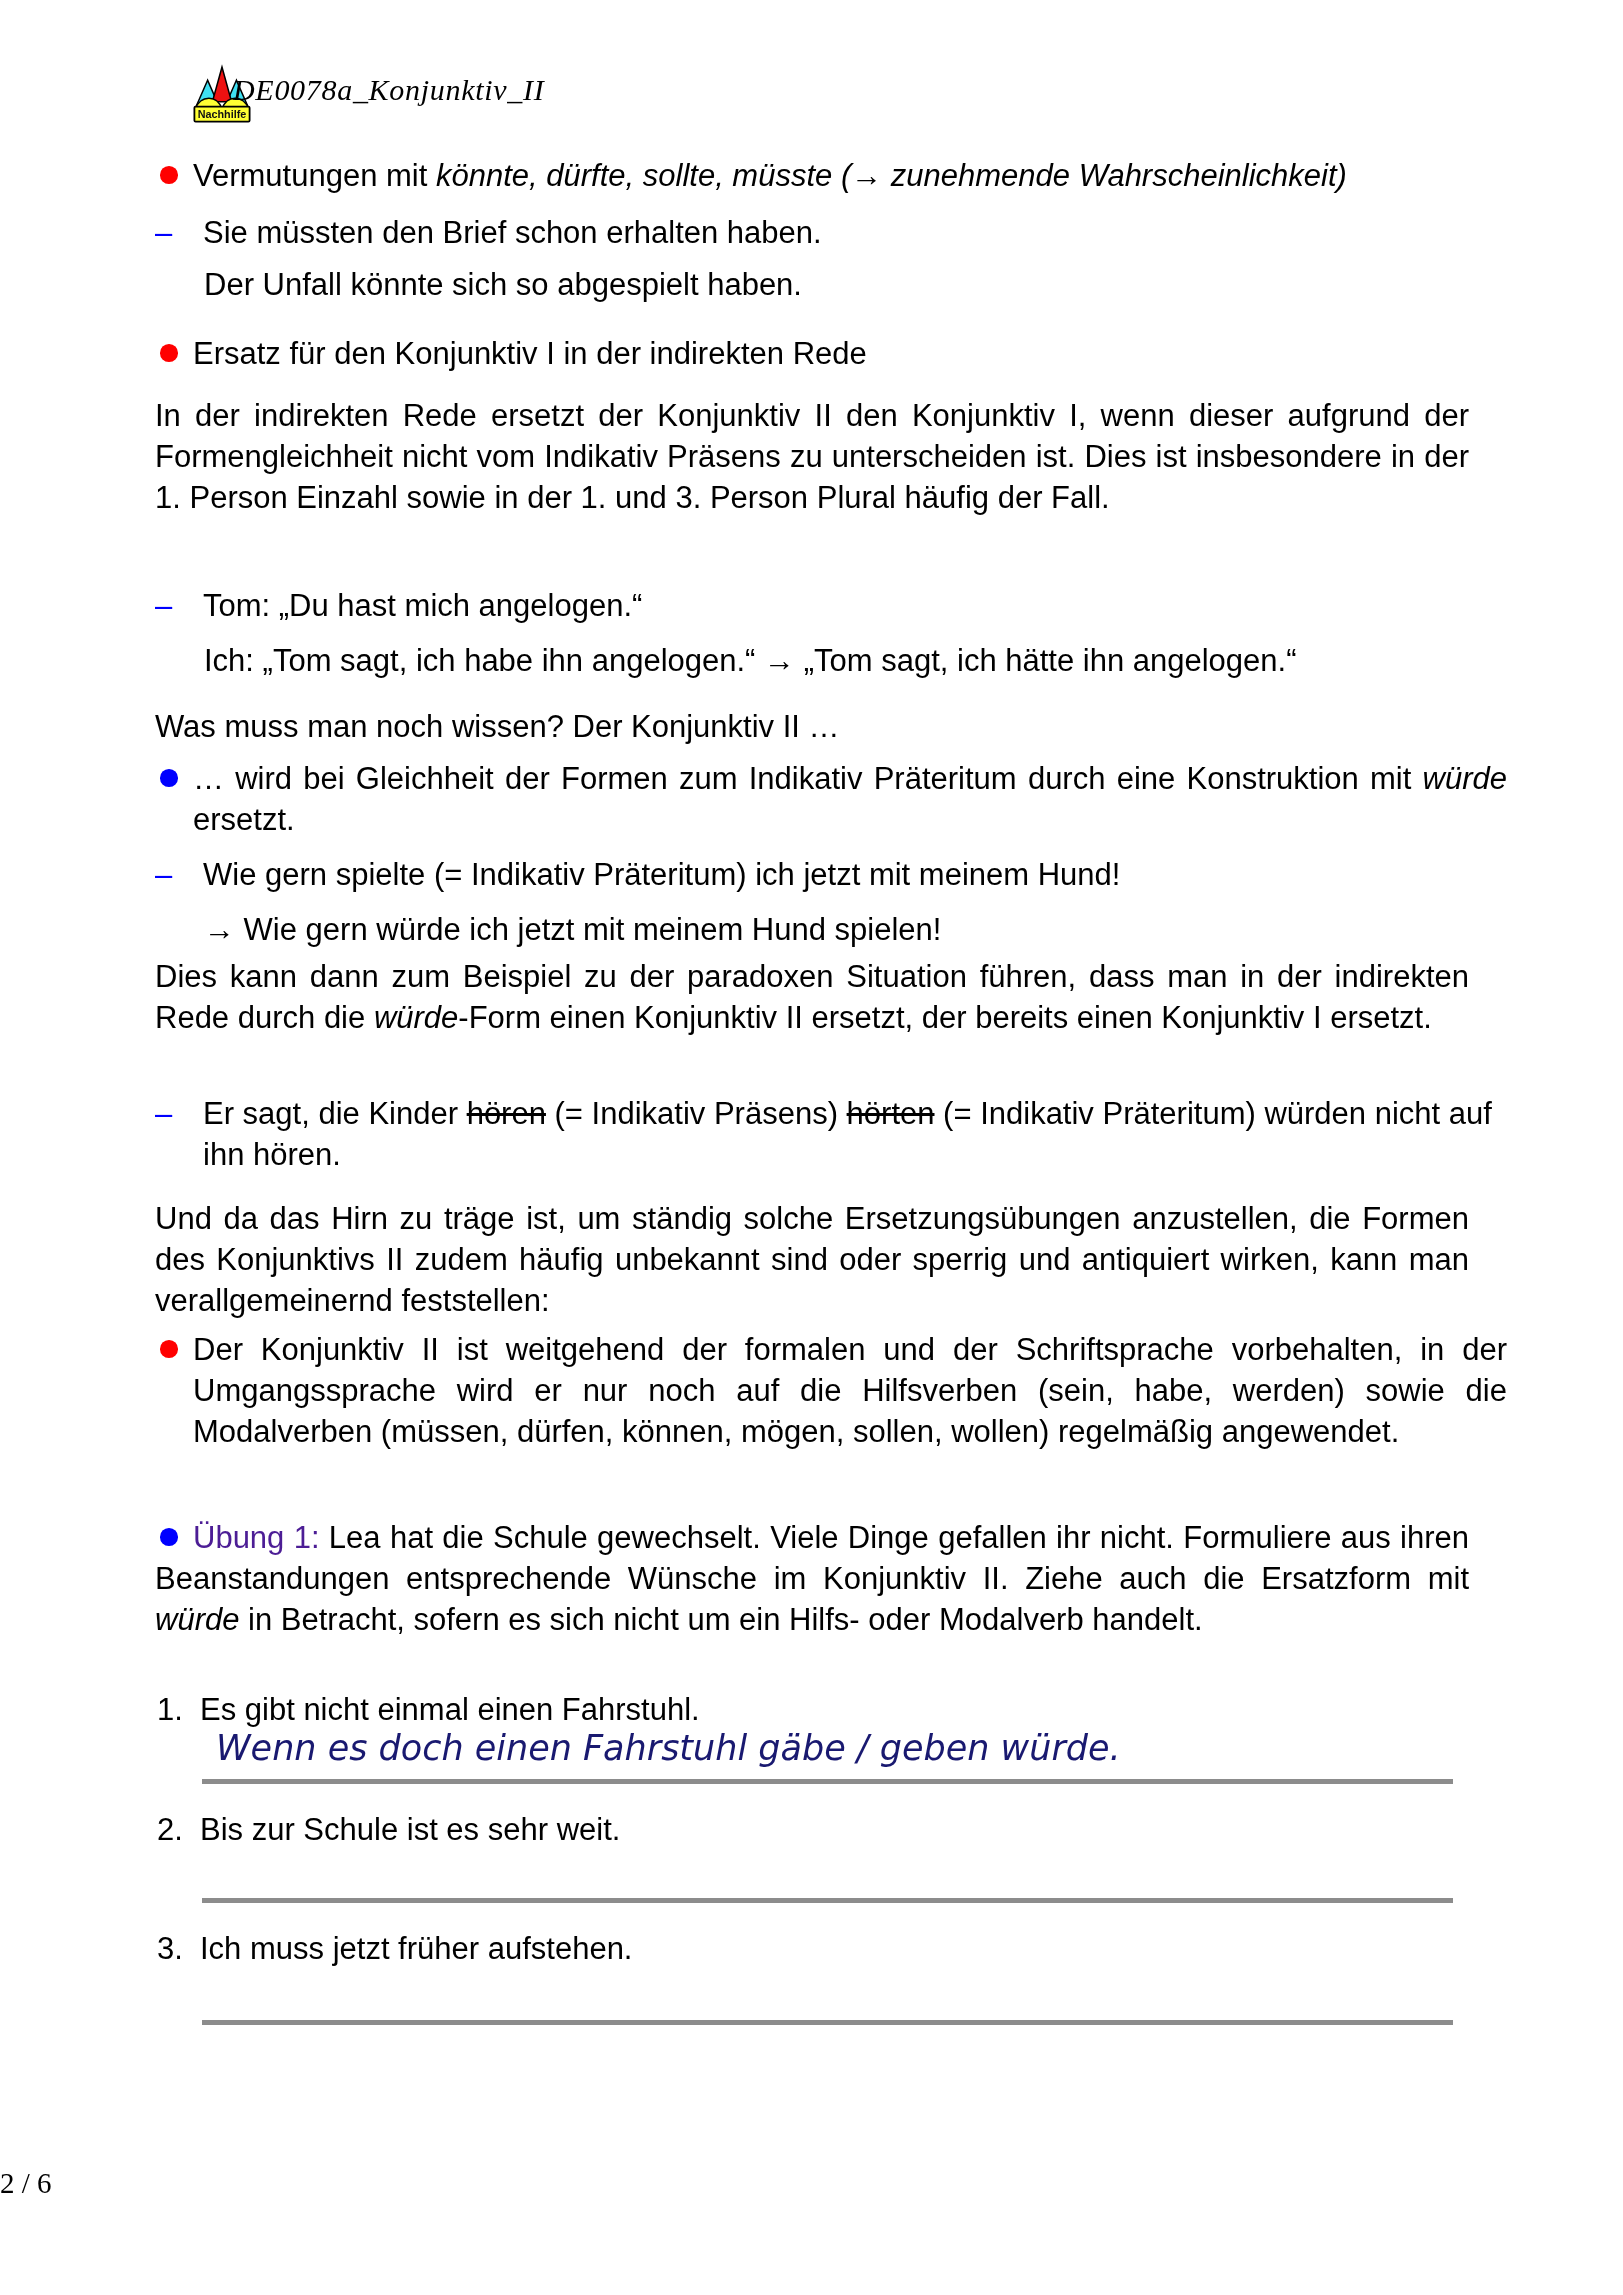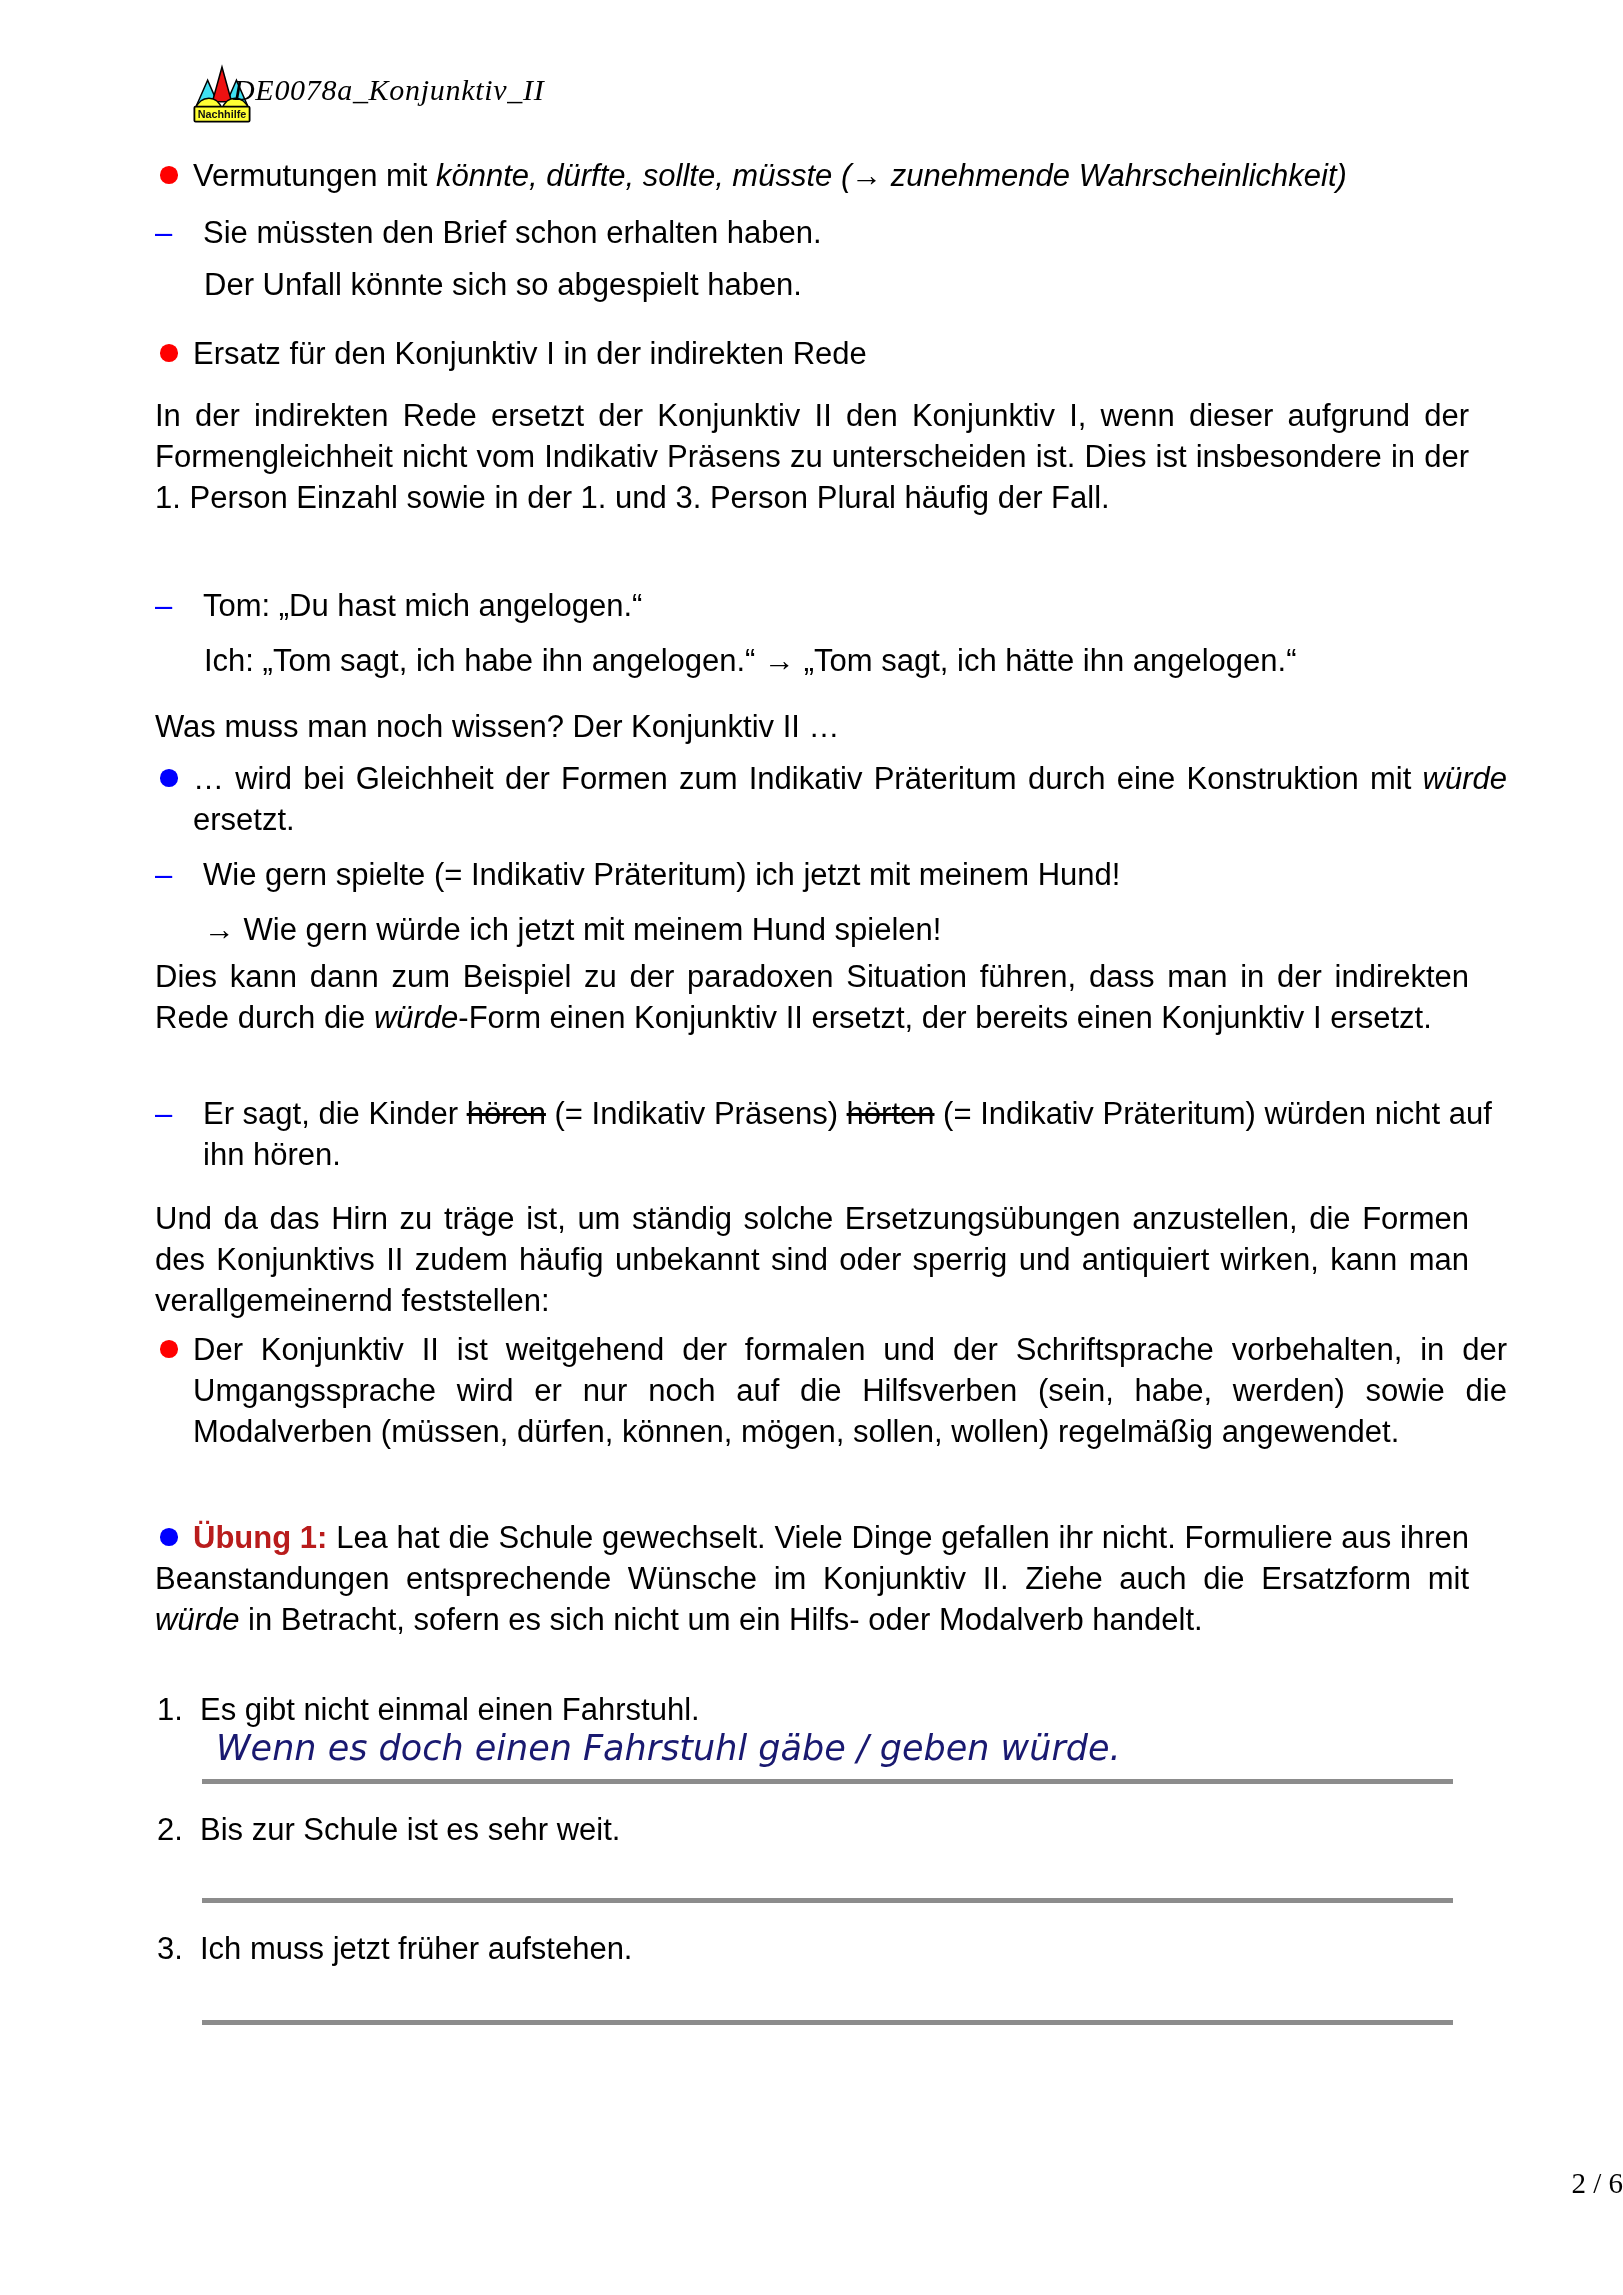--- a/index.html
+++ b/index.html
@@ -16,29 +16,29 @@
   .bullet{padding-left:38px;}
   .bullet::before{content:"";position:absolute;left:5.2px;top:11px;width:17.7px;height:17.7px;
                   border-radius:50%;background:#ff0000;}
   .bullet.blue::before{background:#0000ff;}
   .bullet.noindent{padding-left:0;text-indent:38px;}
   .dash{padding-left:48px;}
   .dash::before{content:"–";position:absolute;left:0;top:0;color:#0000ff;}
   .ind{left:204px;width:1265px;}
   .it{font-style:italic;}
   .strike{text-decoration:line-through;}
-  .ub-label{color:#b91c1c;font-weight:bold;}
+  .ub-label{color:#4c1d95;font-weight:normal;}
   
   .ex{position:absolute;left:157px;width:1312px;font-size:31px;line-height:41px;padding-left:43px;}
   .ex .num{position:absolute;left:0;top:0;}
   .answer-line{position:absolute;left:202px;width:1251px;height:5.2px;background:#8c8c8c;}
   .answer-text{position:absolute;left:216px;width:1244px;font-family:"DejaVu Sans",sans-serif;
                font-style:italic;font-size:35px;color:#191970;}
   
-  #footer{left:0;top:2167px;width:1623px;text-align:right;
+  #footer{left:0;top:2167px;width:1623px;text-align:left;
           font-family:"Liberation Serif",serif;font-size:29px;}
   .logo-wrap{left:168px;top:63px;width:60px;height:62px;margin-left:24px;}
 </style>
 </head>
 <body>
 
 <div id="page">
 
   <div class="abs logo-wrap">
     <svg width="60" height="62" viewBox="0 0 100 102">

